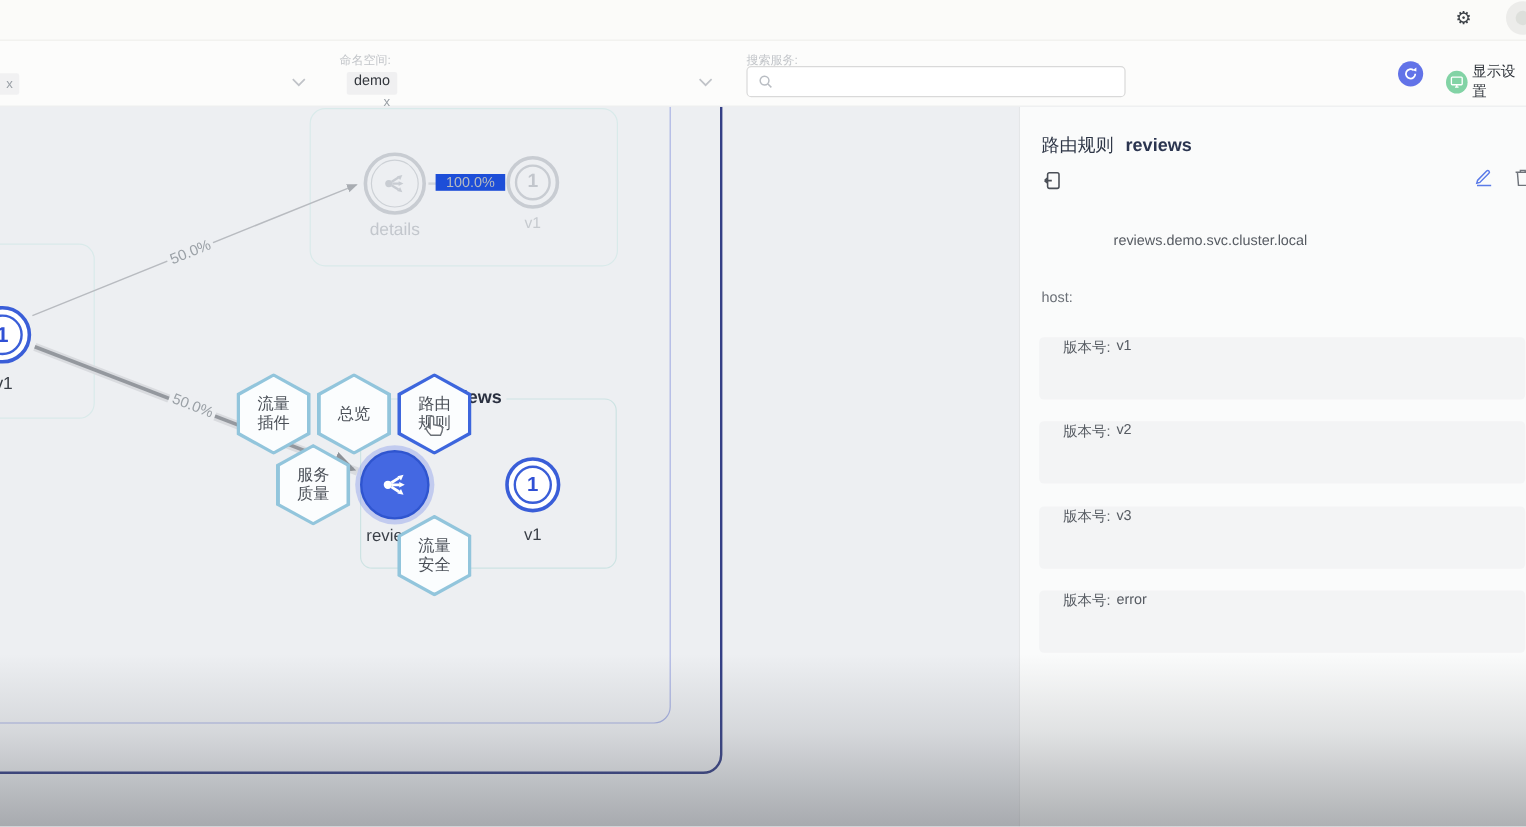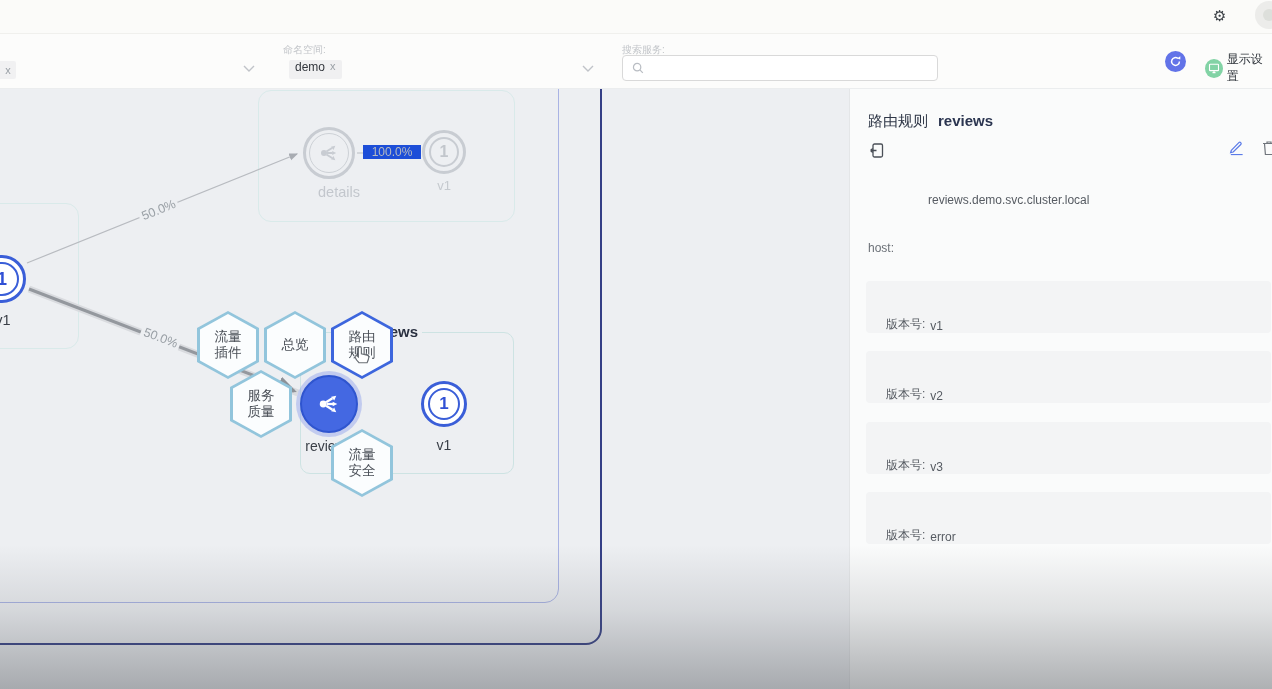--- a/index.html
+++ b/index.html
@@ -7,21 +7,21 @@
   .stage{position:relative;width:1272px;height:689px;overflow:hidden;background:#edeff2;}
   
   .topbar{position:absolute;left:0;top:0;width:1272px;height:33px;background:#fbfbf9;border-bottom:1px solid #f0f0ed;z-index:40;}
   .gear{position:absolute;left:1213px;top:7px;font-size:15px;color:#3a3f45;line-height:18px;}
   .avatar{position:absolute;left:1255px;top:1px;width:28px;height:28px;border-radius:50%;background:#ececea;}
   .avatar:after{content:"";position:absolute;left:8px;top:8px;width:12px;height:12px;border-radius:50%;background:#dddfdb;}
   .toolbar{position:absolute;left:0;top:34px;width:1272px;height:54px;background:#fcfcfb;border-bottom:1px solid #ebedee;z-index:39;}
   .cut-tag{position:absolute;left:0;top:27px;width:16px;height:18px;background:#f1f1f2;border-radius:0 2px 2px 0;color:#9aa0a6;font-size:11px;display:flex;align-items:center;justify-content:center;}
   .chev{position:absolute;top:31px;width:12px;height:8px;}
   .field-label{position:absolute;top:9px;font-size:10px;color:#c2c5c9;}
-  .tag{position:absolute;left:289px;top:26px;height:19px;background:#f0f0f1;border-radius:2px;display:flex;align-items:flex-start;padding:0 6px;font-size:12px;color:#33373d;gap:5px;}
+  .tag{position:absolute;left:289px;top:26px;height:19px;background:#f0f0f1;border-radius:2px;display:flex;align-items:flex-end;padding:0 6px;font-size:12px;color:#33373d;gap:5px;flex-direction:column;}
   .tag-x{color:#9aa0a6;font-size:11px;}
   .search-box{position:absolute;left:622px;top:21px;width:316px;height:26px;background:#fff;border:1px solid #d9d9d9;border-radius:4px;display:flex;align-items:center;padding:0 8px;box-sizing:border-box;gap:6px;}
   .search-box input{border:none;outline:none;background:transparent;flex:1;font-size:12px;color:#333;}
   .refresh-btn{position:absolute;left:1165px;top:17px;width:21px;height:21px;border-radius:50%;background:#6273e8;display:flex;align-items:center;justify-content:center;}
   .display-settings{position:absolute;left:1205px;top:17px;display:flex;align-items:center;gap:4px;font-size:12px;color:#2f343b;}
   .ds-circle{width:19px;height:19px;border-radius:50%;background:#82d3a5;display:flex;align-items:center;justify-content:center;}
   
   .graph{position:absolute;left:0;top:88px;width:849px;height:601px;overflow:hidden;}
   .panel{position:absolute;left:849px;top:88px;width:423px;height:601px;background:#fafbfb;border-left:1px solid #e4e6e8;box-sizing:border-box;overflow:hidden;}
   .bottom-fade{position:absolute;left:0;top:545px;width:1272px;height:144px;z-index:45;pointer-events:none;
@@ -53,21 +53,21 @@
   .hex-in span{display:block;width:2.3em;font-size:13.5px;line-height:1.2;color:#4a4f57;}
   .center-node{position:absolute;left:300px;top:287px;width:58px;height:58px;border-radius:50%;background:#4468e2;border:2px solid #2f55cf;
     box-shadow:0 0 0 4px rgba(130,150,235,.4);box-sizing:border-box;display:flex;align-items:center;justify-content:center;z-index:10;}
   .cursor{position:absolute;left:351px;top:256px;z-index:12;}
   
   .p-title{position:absolute;left:18px;top:24px;font-size:15px;color:#2f3747;display:flex;gap:10px;align-items:baseline;}
   .p-title .svc{font-weight:700;color:#2b3550;}
   .p-icon{position:absolute;}
   .p-row-label{position:absolute;font-size:12px;color:#6b7077;margin-top:48px;}
   .p-host-val{position:absolute;left:78px;top:105px;font-size:12px;color:#565b62;}
-  .vcard{position:absolute;left:16px;width:405px;height:52px;background:#f3f4f5;border-radius:4px;display:flex;align-items:flex-end;padding-left:20px;box-sizing:border-box;font-size:12px;color:#565b62;gap:5px;}
+  .vcard{position:absolute;left:16px;width:405px;height:52px;background:#f3f4f5;border-radius:4px;display:flex;align-items:flex-start;padding-left:20px;box-sizing:border-box;font-size:12px;color:#565b62;gap:5px;}
 </style>
 </head>
 <body>
 
 <div class="stage">
 
   <div class="topbar">
     <span class="gear">⚙</span>
     <div class="avatar"></div>
   </div>
@@ -128,21 +128,21 @@
               <line x1="10.5" y1="14.5" x2="16" y2="18" stroke="#c8ccd2" stroke-width="2"></line>
               <polygon points="19.3,20.2 17.5,16.1 14.9,19.2" fill="#c8ccd2"></polygon>
             </svg>
         </span>
       </div>
       <div style="position:absolute;left:98px;top:61px;width:64px;height:1.5px;background:#d3d6da;"></div>
       <div style="position:absolute;left:104px;top:54px;width:58px;text-align:center;font-size:12px;color:#b6bac0;background:#1d4ed8;">100.0%</div>
       <div class="vnode gray" style="left:163px;top:39px;width:44px;height:44px;">
         <span class="vnode-in" style="width:30px;height:30px;font-size:16px;">1</span>
       </div>
-      <div class="node-label" style="left:45px;top:93px;width:70px;font-size:14.5px;color:#c3c7cd;">details</div>
+      <div class="node-label" style="left:35px;top:93px;width:70px;font-size:14.5px;color:#c3c7cd;">details</div>
       <div class="node-label" style="left:170px;top:87px;width:30px;font-size:13px;color:#c6cacf;">v1</div>
     </div>
 
     <div class="grp" style="left:-24px;top:115px;width:101px;height:144px;"></div>
 
     <div class="grp" style="left:300px;top:244px;width:212px;height:140px;border-color:#cde3e3;border-radius:10px;">
       <div class="grp-label" style="left:58px;top:-10px;">reviews</div>
     </div>
 
     <svg class="edges" width="849" height="601">

